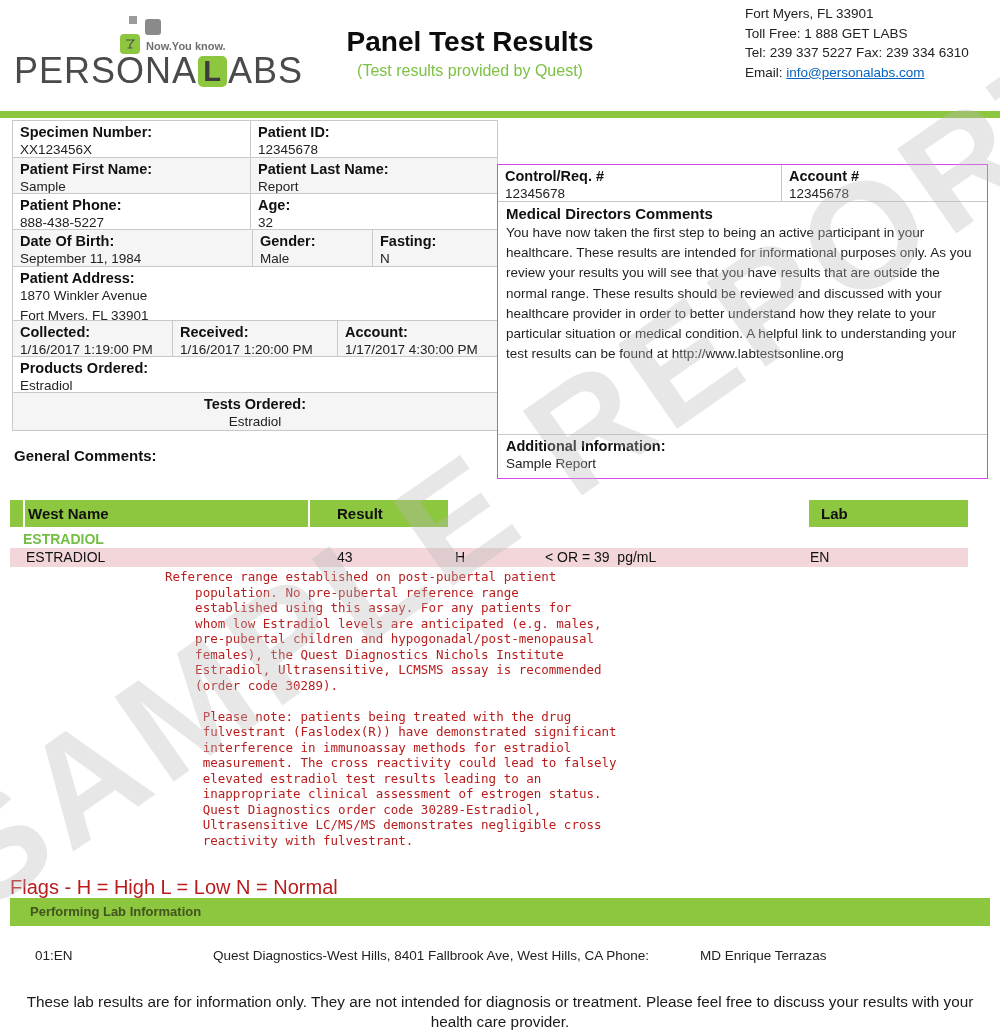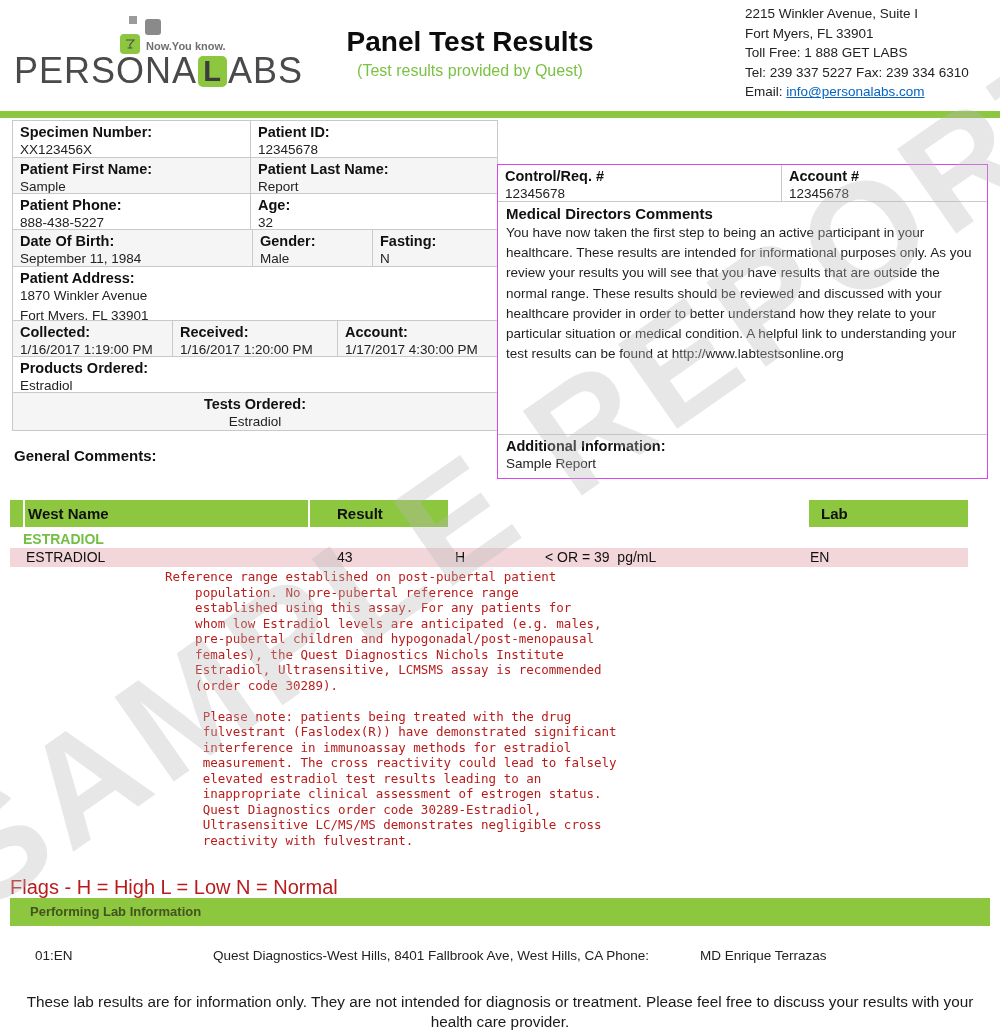--- a/index.html
+++ b/index.html
@@ -106,21 +106,20 @@
       <span>PERSONA</span>
       <span class="brand-l">L</span>
       <span>ABS</span>
     </div>
   </div>
 
   <div class="title">Panel Test Results</div>
   <div class="subtitle">(Test results provided by Quest)</div>
 
   <div class="contact">
-    <div>2215 Winkler Avenue, Suite I</div>
     <div>Fort Myers, FL 33901</div>
     <div>Toll Free: 1 888 GET LABS</div>
     <div>Tel: 239 337 5227 Fax: 239 334 6310</div>
     <div>
       <span>Email: </span><a class="email-link">info@personalabs.com</a>
     </div>
   </div>
 
   <div class="rule"></div>
 

